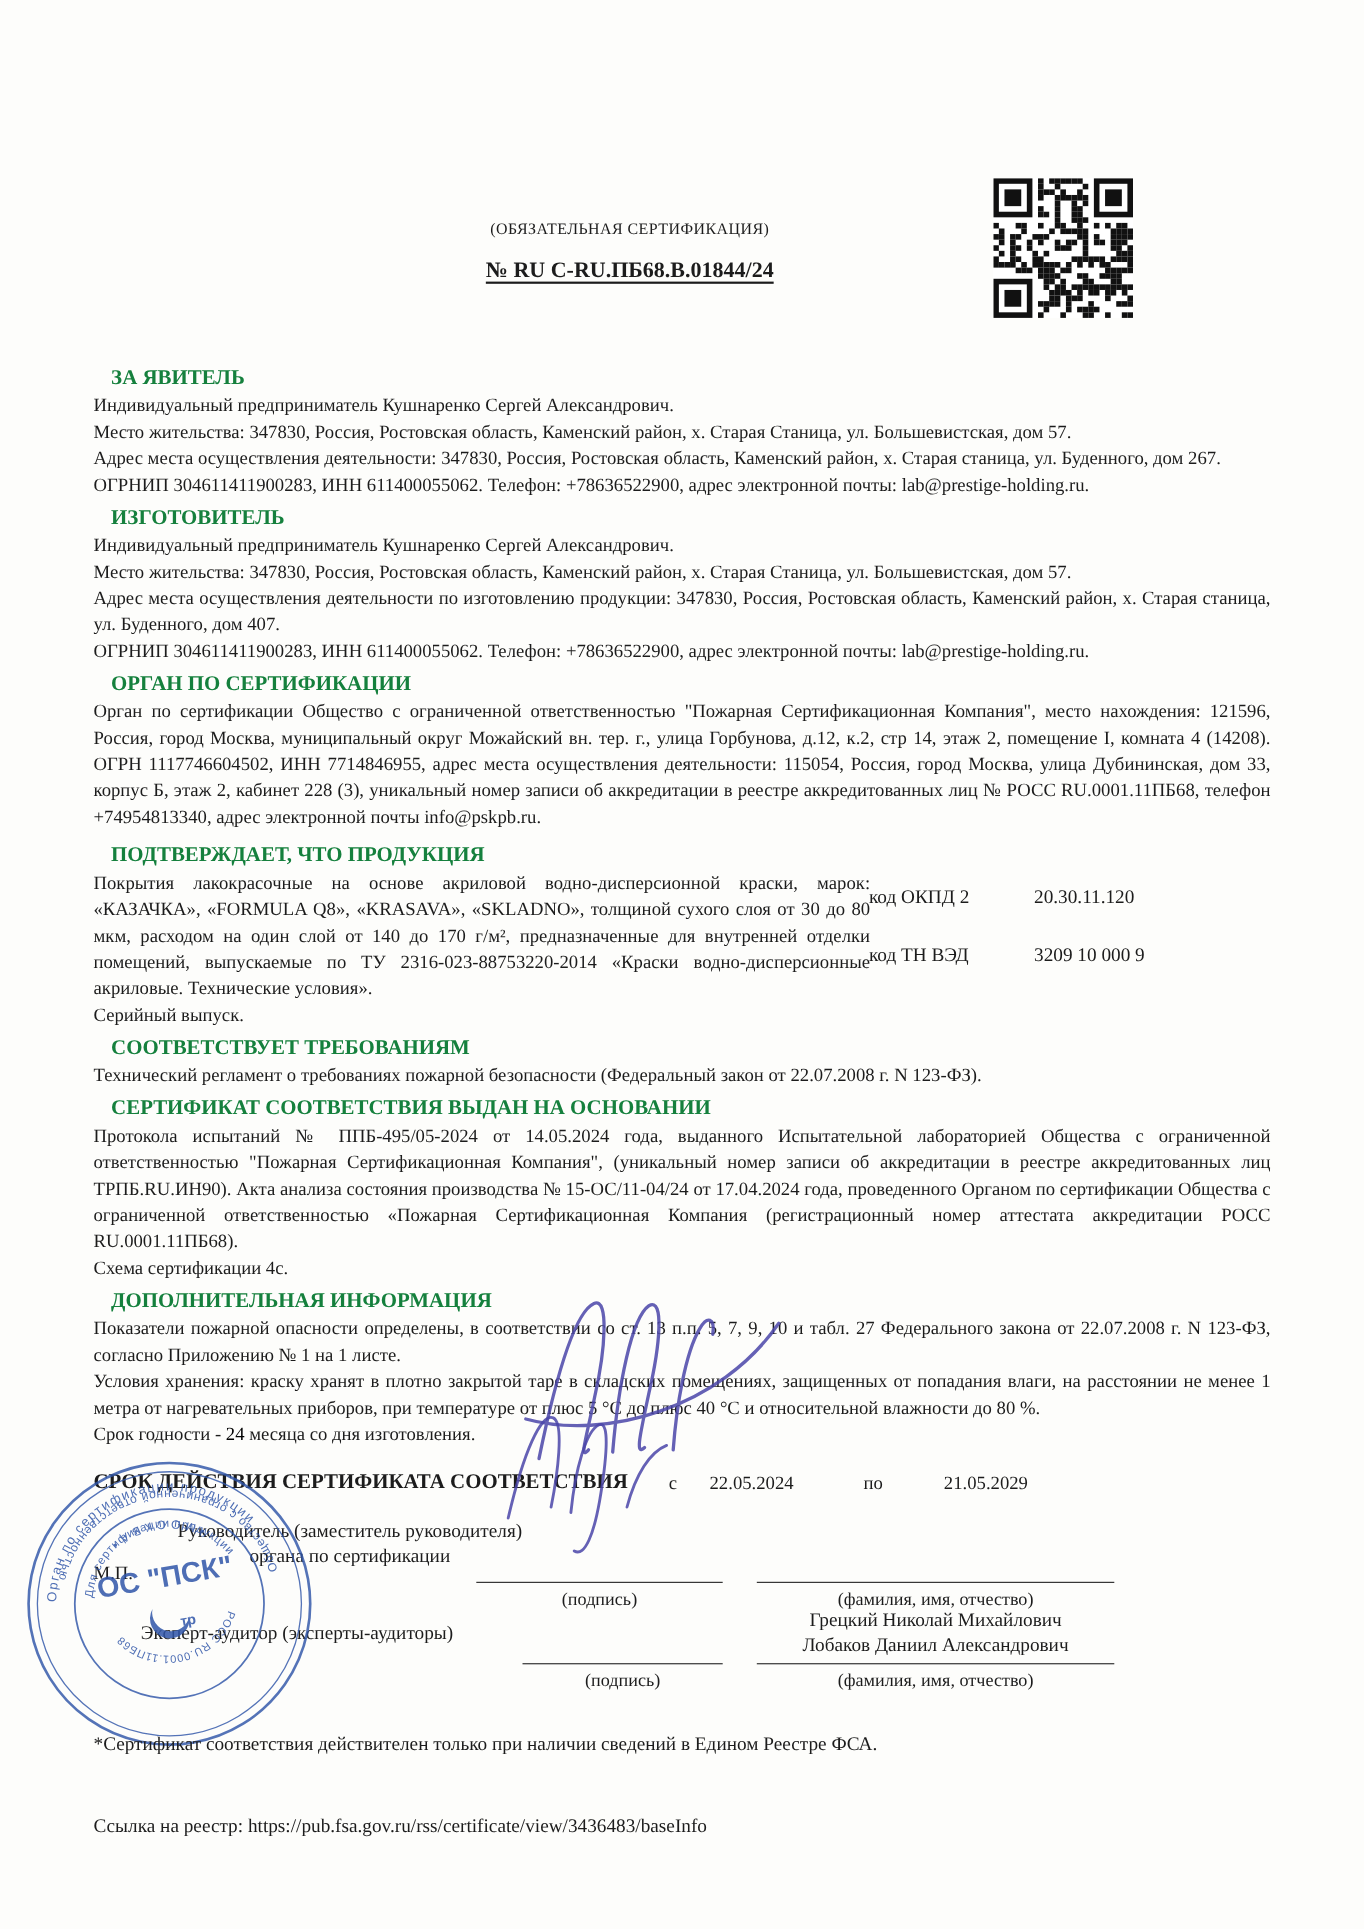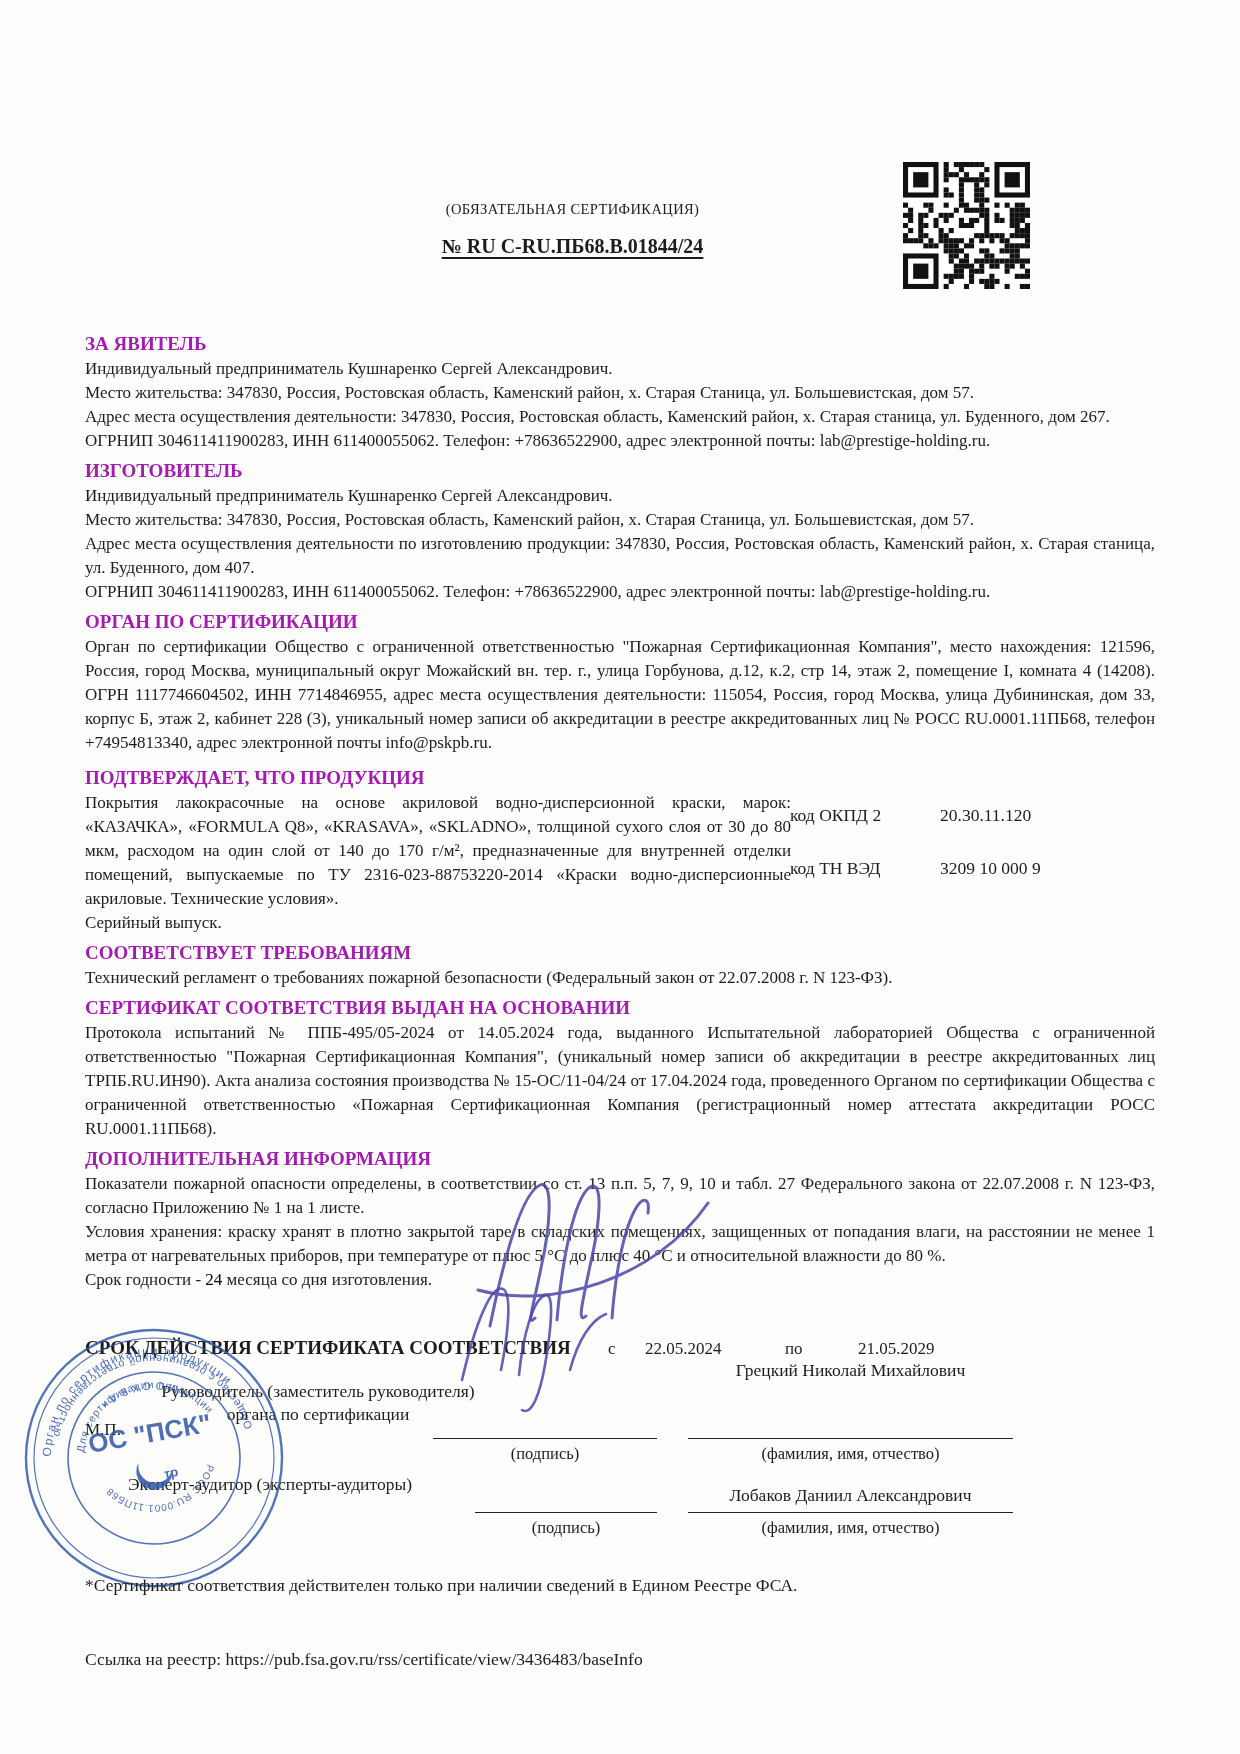--- a/index.html
+++ b/index.html
@@ -10,21 +10,21 @@
   }
   
   .header{position:absolute;left:85px;top:170px;width:975px;text-align:center;}
   .doc-title{font-size:29px;font-weight:bold;letter-spacing:.5px;margin:0;}
   .doc-subtitle{font-size:14.5px;letter-spacing:.4px;margin:31px 0 0 0;}
   .doc-number{font-size:20px;font-weight:bold;margin:17px 0 0 0;text-decoration:underline;text-underline-offset:4px;}
   .qr{position:absolute;left:903px;top:162px;width:127px;height:127px;background:#fff;}
   
   .main{position:absolute;left:85px;top:326px;width:1070px;}
   .sec{margin:0 0 5px 0;}
-  .sec-h{font-size:19px;line-height:21px;font-weight:bold;margin:7px 0 3px 0;color:#a21caf;}
+  .sec-h{font-size:19px;line-height:21px;font-weight:bold;margin:7px 0 3px 16px;color:#15803d;}
   .body{font-size:17px;line-height:24px;margin:0;}
   .j{text-align:justify;}
   .prod{position:relative;margin-top:12px;}
   .prod .body{width:706px;}
   .code-row{position:absolute;left:705px;width:365px;font-size:17.5px;}
   .code-row .code-val{position:absolute;left:150px;}
   .green{color:#000000;}
   
   .abs{position:absolute;}
   .validity-h{font-size:19px;font-weight:bold;}
@@ -316,20 +316,21 @@
     </div>
 
     <div class="sec" style="margin-top:6px;">
       <div class="sec-h">СООТВЕТСТВУЕТ ТРЕБОВАНИЯМ</div>
       <p class="body">Технический регламент о требованиях пожарной безопасности (Федеральный закон от 22.07.2008 г. N 123-ФЗ).</p>
     </div>
 
     <div class="sec">
       <div class="sec-h">СЕРТИФИКАТ СООТВЕТСТВИЯ ВЫДАН НА ОСНОВАНИИ</div>
       <p class="body j">Протокола испытаний № ППБ-495/05-2024 от 14.05.2024 года, выданного Испытательной лабораторией Общества с ограниченной ответственностью "Пожарная Сертификационная Компания", (уникальный номер записи об аккредитации в реестре аккредитованных лиц ТРПБ.RU.ИН90). Акта анализа состояния производства № 15-ОС/11-04/24 от 17.04.2024 года, проведенного Органом по сертификации Общества с ограниченной ответственностью «Пожарная Сертификационная Компания (регистрационный номер аттестата аккредитации РОСС RU.0001.11ПБ68).</p>
+      <p class="body">Схема сертификации 4с.</p>
     </div>
 
     <div class="sec">
       <div class="sec-h">ДОПОЛНИТЕЛЬНАЯ ИНФОРМАЦИЯ</div>
       <p class="body j">Показатели пожарной опасности определены, в соответствии со ст. 13 п.п. 5, 7, 9, 10 и табл. 27 Федерального закона от 22.07.2008 г. N 123-ФЗ, согласно Приложению № 1 на 1 листе.</p>
       <p class="body j">Условия хранения: краску хранят в плотно закрытой таре в складских помещениях, защищенных от попадания влаги, на расстоянии не менее 1 метра от нагревательных приборов, при температуре от плюс 5 °С до плюс 40 °С и относительной влажности до 80 %.</p>
       <p class="body"><span>Срок годности - </span><span class="green">24</span><span> месяца со дня изготовления.</span></p>
     </div>
 
   </div>
@@ -338,21 +339,21 @@
   <div class="abs body" style="left:608px;top:1337px;">с</div>
   <div class="abs body" style="left:645px;top:1337px;">22.05.2024</div>
   <div class="abs body" style="left:785px;top:1337px;">по</div>
   <div class="abs body" style="left:858px;top:1337px;">21.05.2029</div>
 
   <div class="abs body" style="left:85px;top:1418px;">М.П.</div>
   <div class="abs role" style="left:148px;top:1380px;width:340px;">Руководитель (заместитель руководителя) органа по сертификации</div>
 
   <div class="abs sig-line" style="left:433px;top:1438px;width:224px;"></div>
   <div class="abs cap" style="left:433px;top:1444px;width:224px;">(подпись)</div>
-  <div class="abs name" style="left:688px;top:1360px;width:325px;">Грецкий Николай Михайлович</div>
+  <div class="abs name" style="left:688px;top:1462px;width:325px;">Грецкий Николай Михайлович</div>
   <div class="abs sig-line" style="left:688px;top:1438px;width:325px;"></div>
   <div class="abs cap" style="left:688px;top:1444px;width:325px;">(фамилия, имя, отчество)</div>
 
   <div class="abs role" style="left:110px;top:1473px;width:320px;">Эксперт-аудитор (эксперты-аудиторы)</div>
   <div class="abs sig-line" style="left:475px;top:1512px;width:182px;"></div>
   <div class="abs cap" style="left:455px;top:1518px;width:222px;">(подпись)</div>
   <div class="abs name" style="left:688px;top:1485px;width:325px;">Лобаков Даниил Александрович</div>
   <div class="abs sig-line" style="left:688px;top:1512px;width:325px;"></div>
   <div class="abs cap" style="left:688px;top:1518px;width:325px;">(фамилия, имя, отчество)</div>
 

